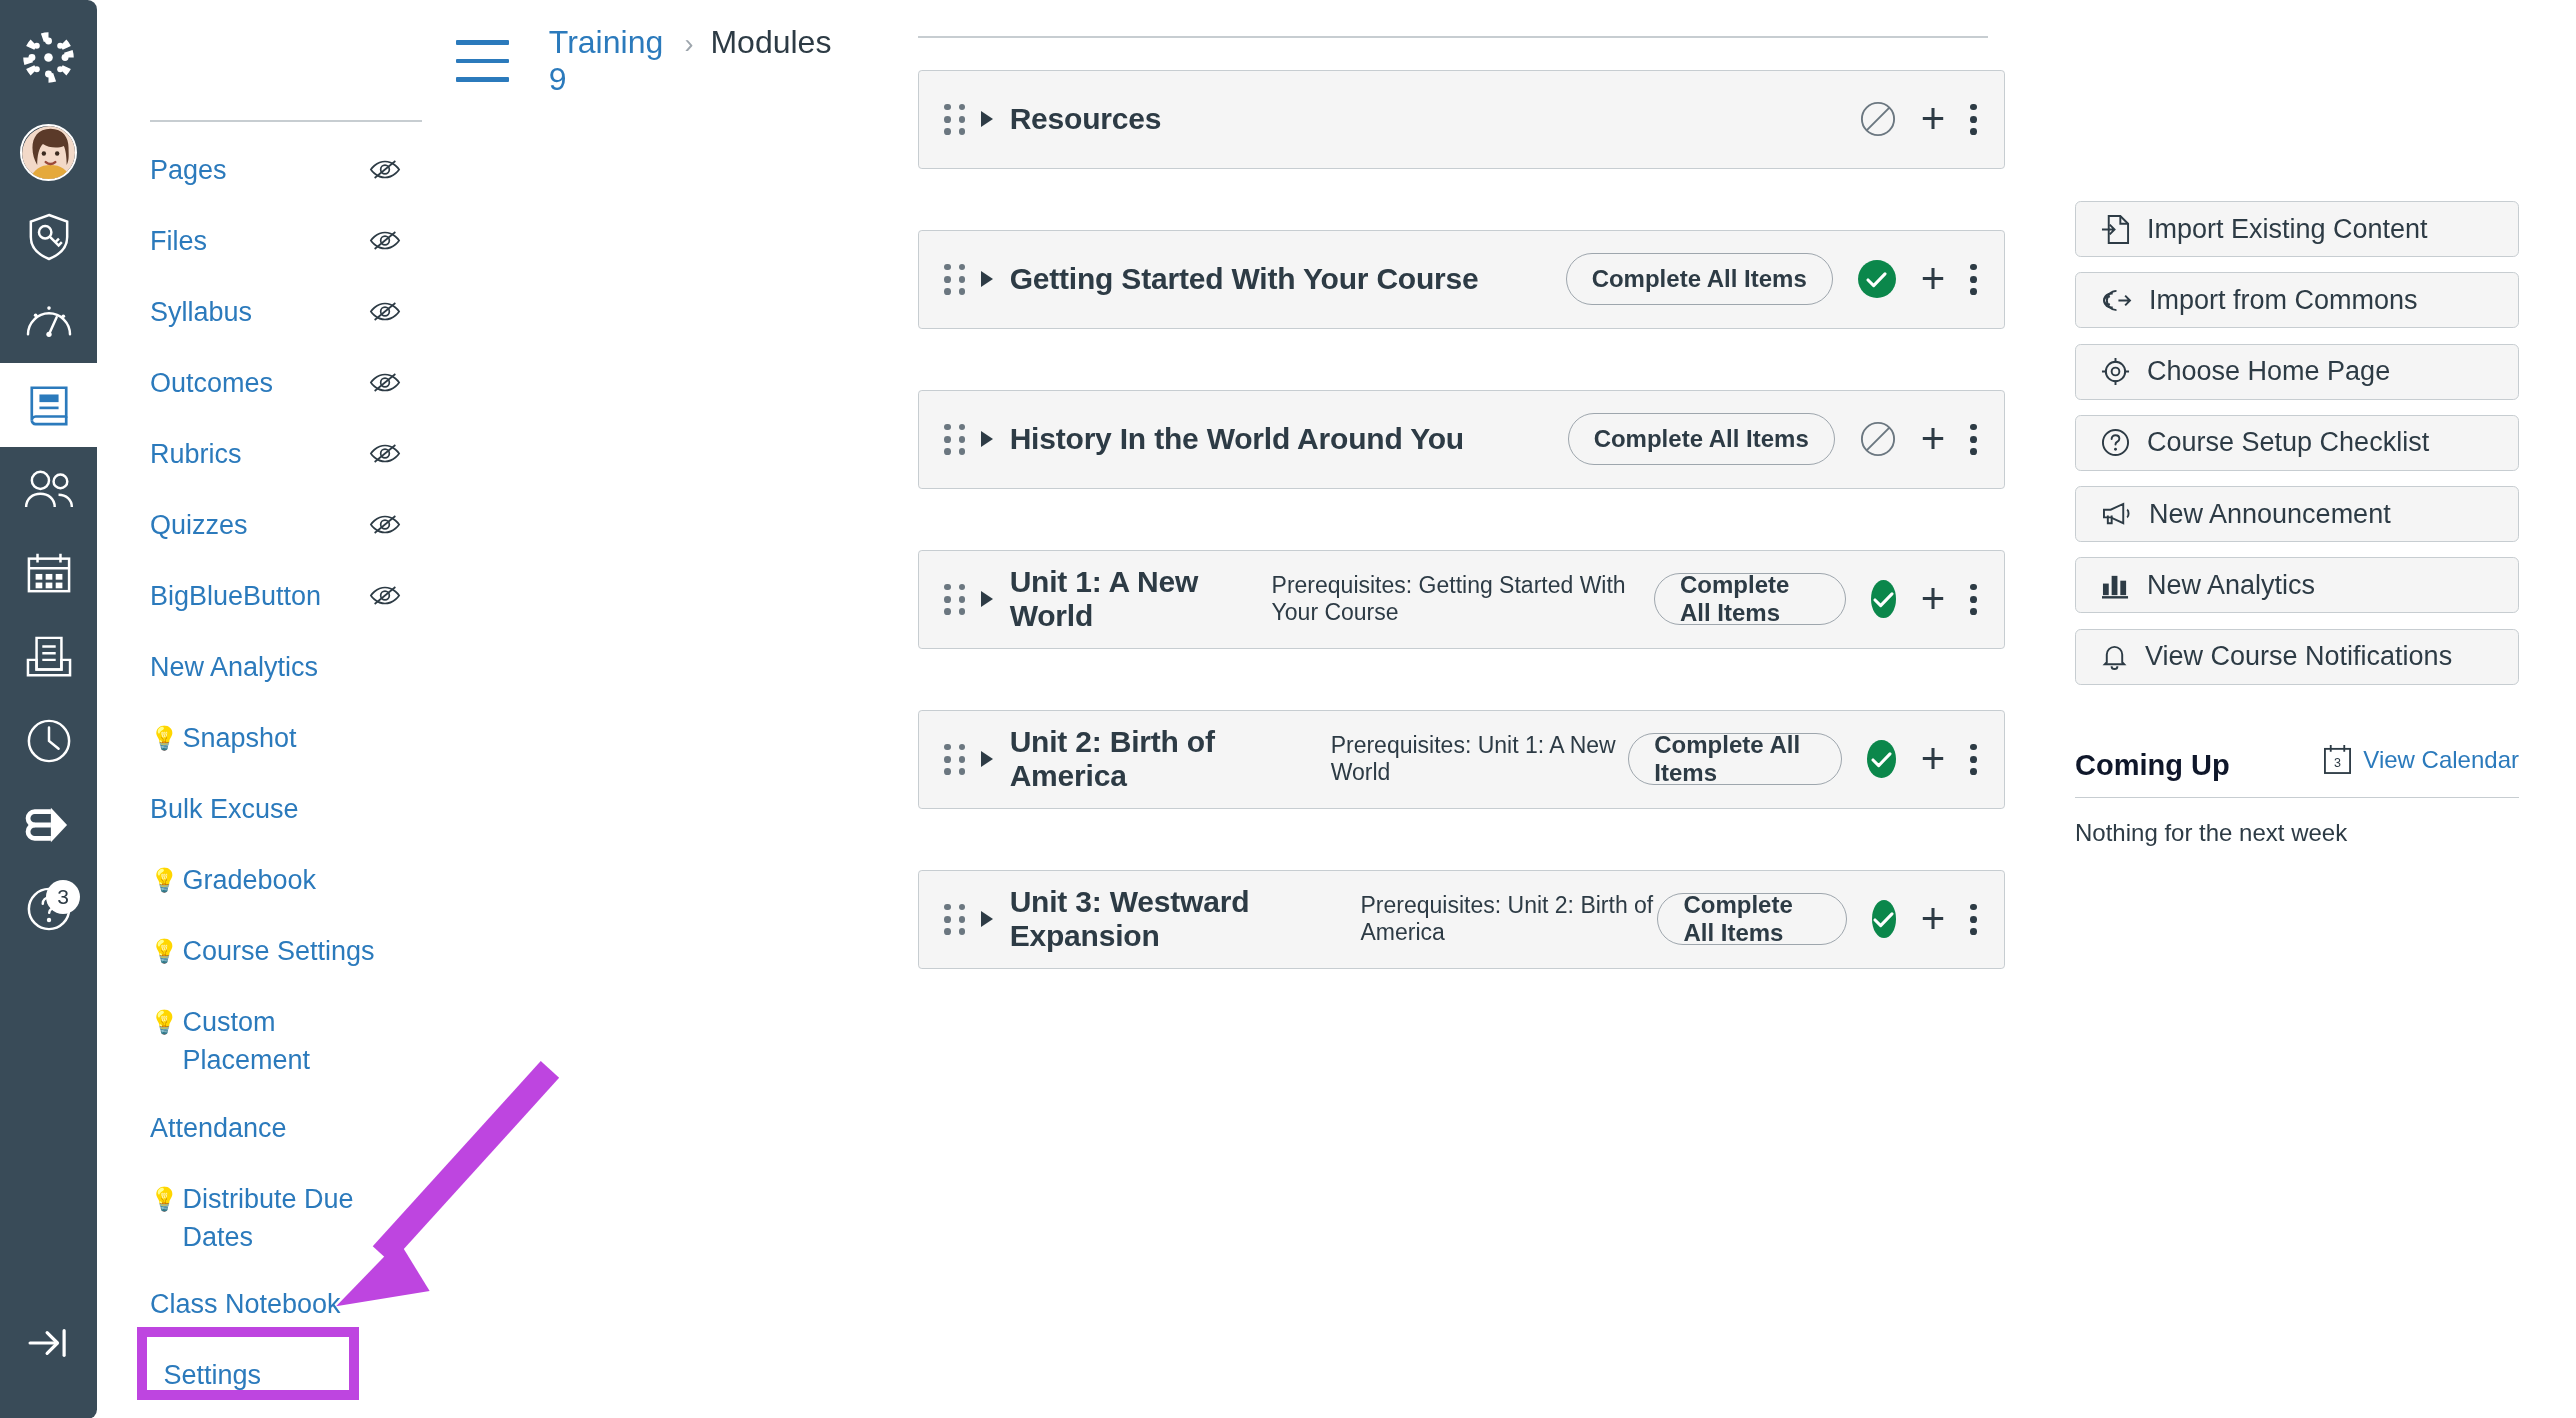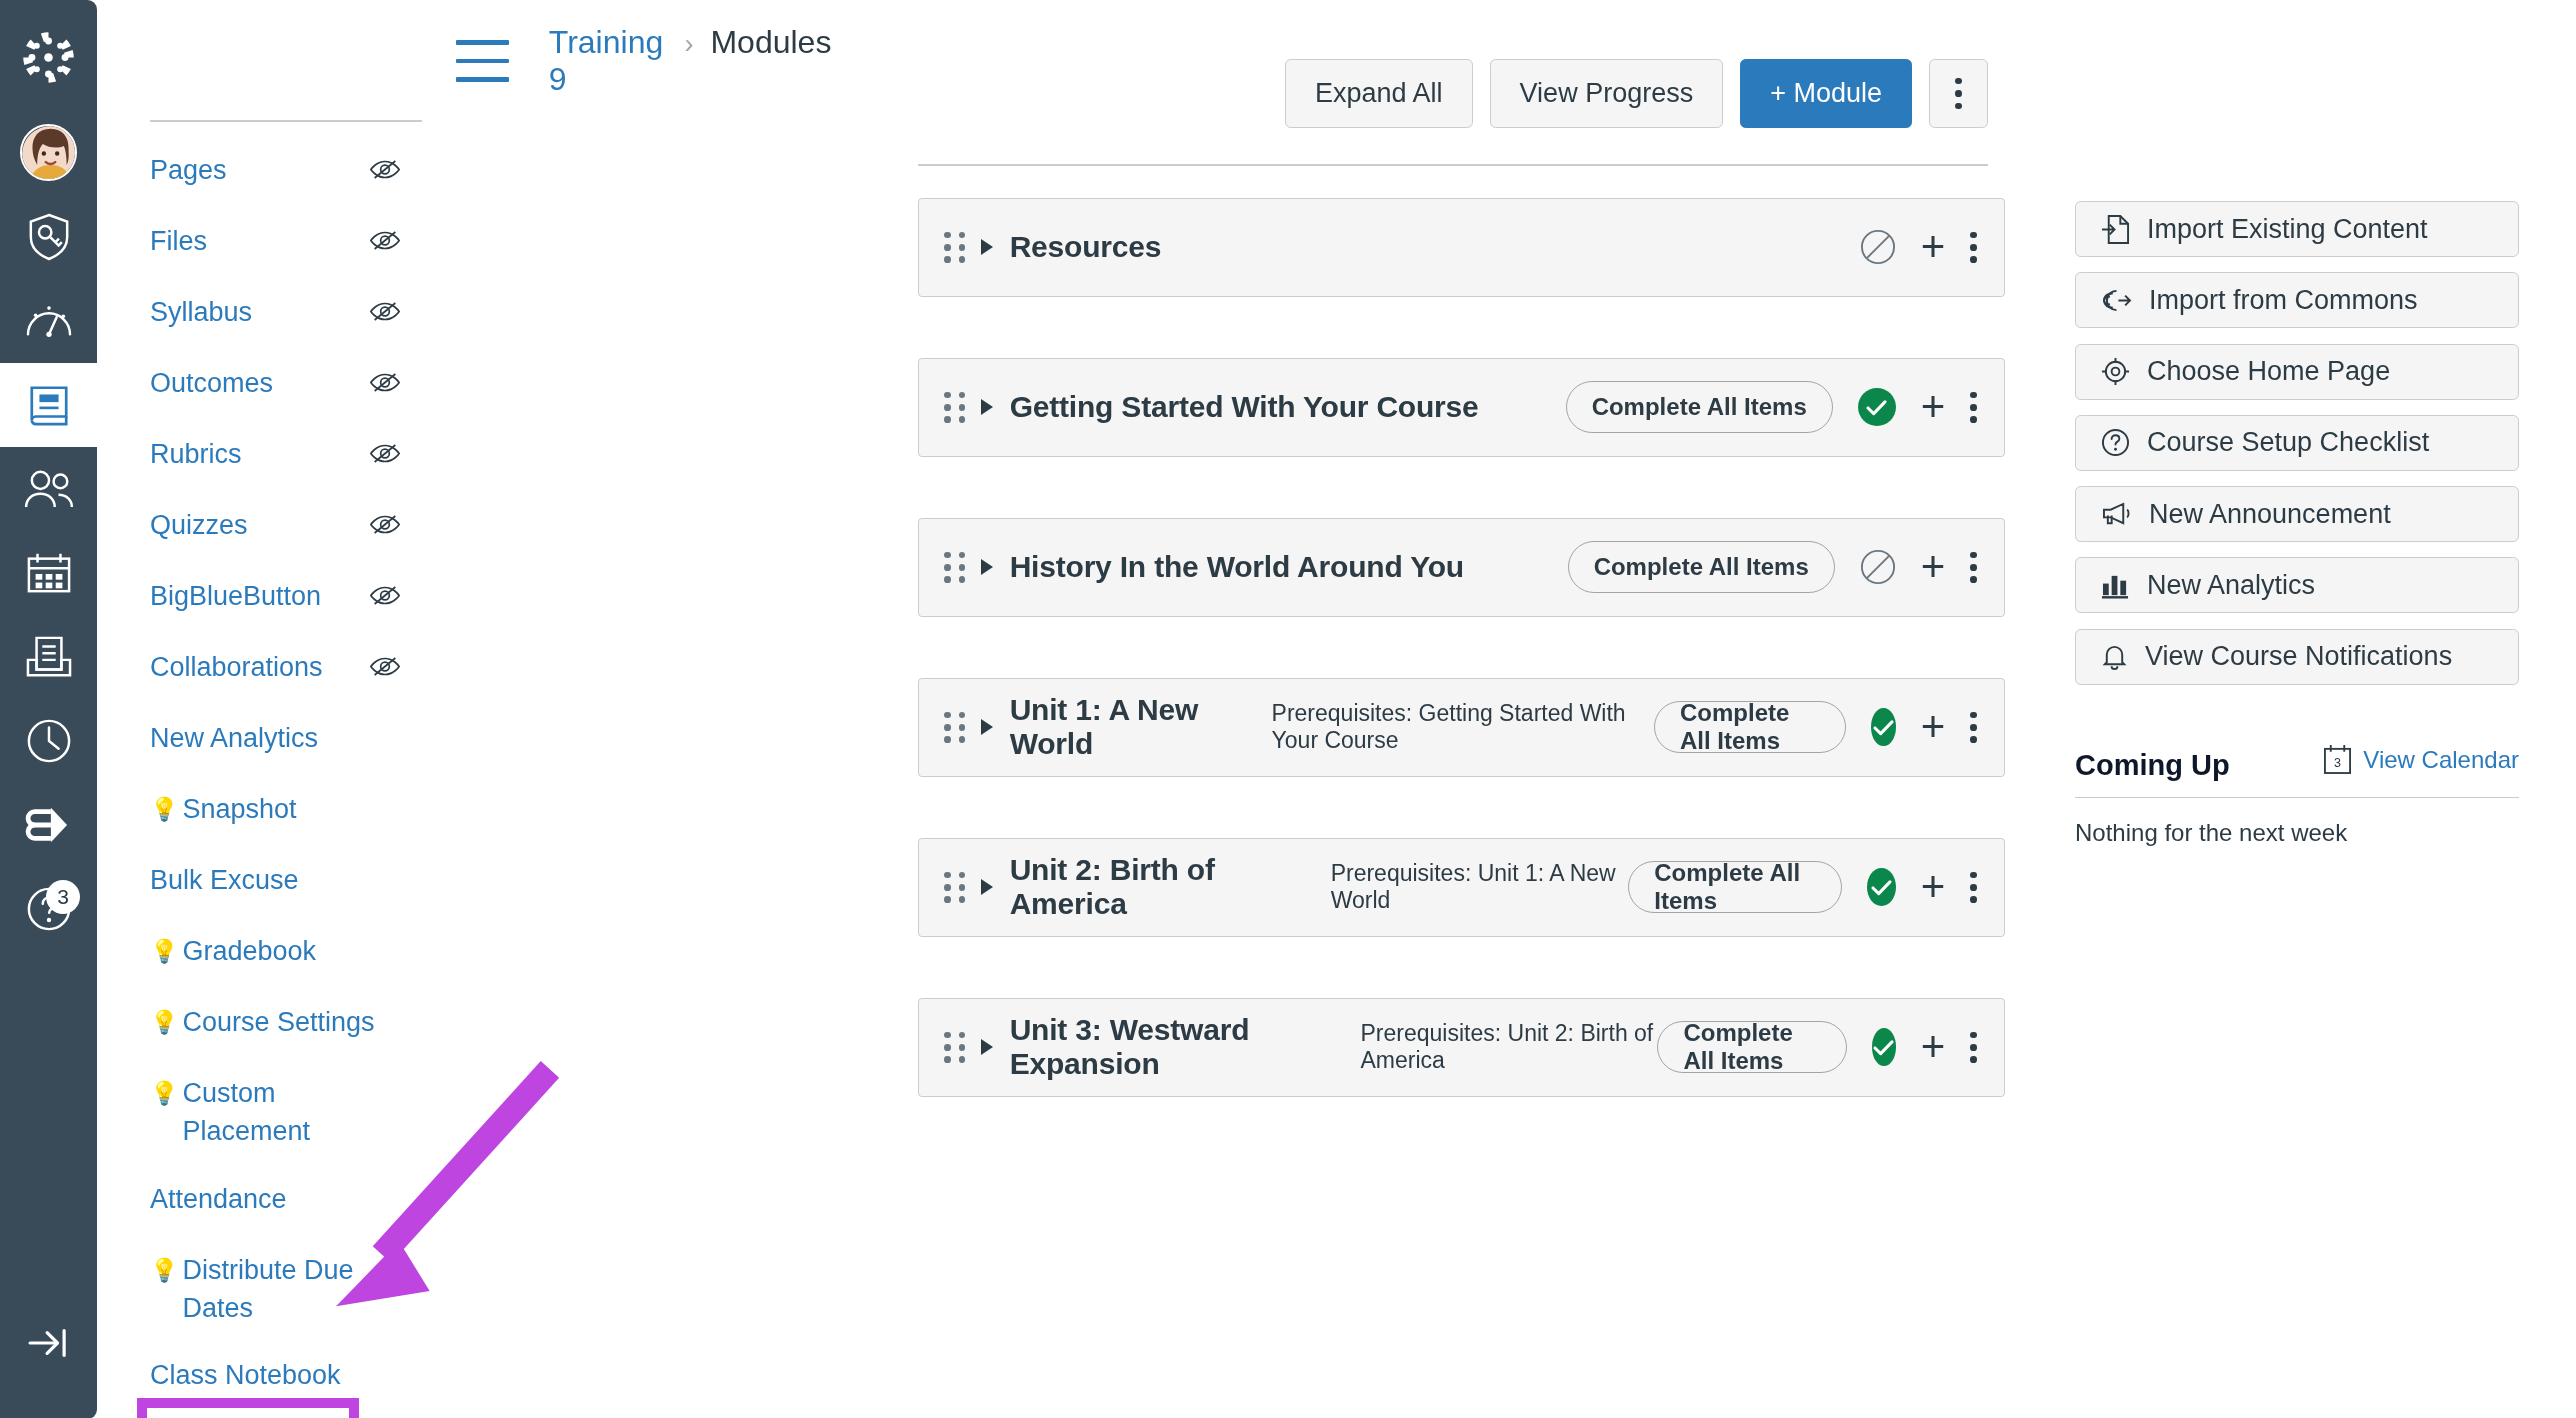--- a/index.html
+++ b/index.html
@@ -366,30 +366,20 @@
           <span class="cn-label">BigBlueButton</span>
           <span class="cn-eye">
             <svg class="icn" width="32" height="25" viewBox="0 0 34 26" fill="none" stroke="#2D3B45" stroke-width="1.8">
   <path d="M2 13s5.5-8.5 15-8.5S32 13 32 13s-5.5 8.5-15 8.5S2 13 2 13z"></path>
   <circle cx="17" cy="13" r="4.6"></circle>
               <path d="M6 22 28 4"></path>
             </svg>
           </span>
         </div>
         <div class="cn-item">
-          <span class="cn-label">Collaborations</span>
-          <span class="cn-eye">
-            <svg class="icn" width="32" height="25" viewBox="0 0 34 26" fill="none" stroke="#2D3B45" stroke-width="1.8">
-  <path d="M2 13s5.5-8.5 15-8.5S32 13 32 13s-5.5 8.5-15 8.5S2 13 2 13z"></path>
-  <circle cx="17" cy="13" r="4.6"></circle>
-              <path d="M6 22 28 4"></path>
-            </svg>
-          </span>
-        </div>
-        <div class="cn-item">
           <span class="cn-label">New Analytics</span>
         </div>
         <div class="cn-item">
           <span class="cn-bulb">💡</span>
           <span class="cn-label">Snapshot</span>
         </div>
         <div class="cn-item">
           <span class="cn-label">Bulk Excuse</span>
         </div>
         <div class="cn-item">
@@ -433,32 +423,20 @@
         <span class="crumb">Training 9</span>
         <span class="crumb-sep">›</span>
         <span class="crumb current">Modules</span>
       </div>
       <div class="topbar-spacer"></div>
     </header>
 
     <div class="main-split">
 
       <section class="modules-col">
-        <div class="mod-toolbar">
-          <button class="btn btn-toolbar">Expand All</button>
-          <button class="btn btn-toolbar">View Progress</button>
-          <button class="btn btn-primary">+ Module</button>
-          <button class="btn btn-kebab">
-            <span class="kebab-dots">
-                <i></i>
-                <i></i>
-                <i></i>
-              </span>
-          </button>
-        </div>
         <div class="toolbar-rule"></div>
         <div class="modlist" id="modlist">
             <div class="modrow">
               <span class="drag-grip">
                 <i></i>
                 <i></i>
                 <i></i>
                 <i></i>
                 <i></i>
                 <i></i>

